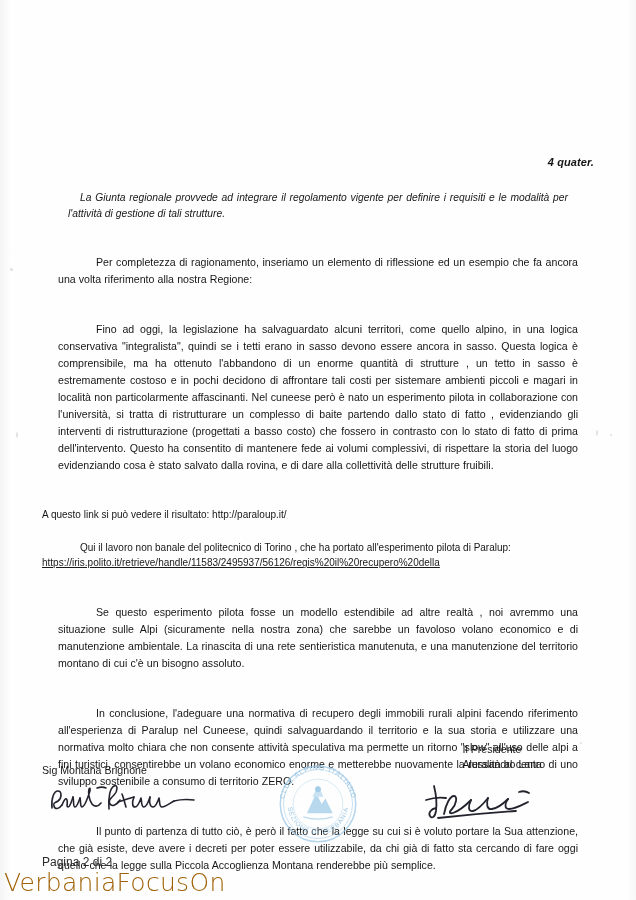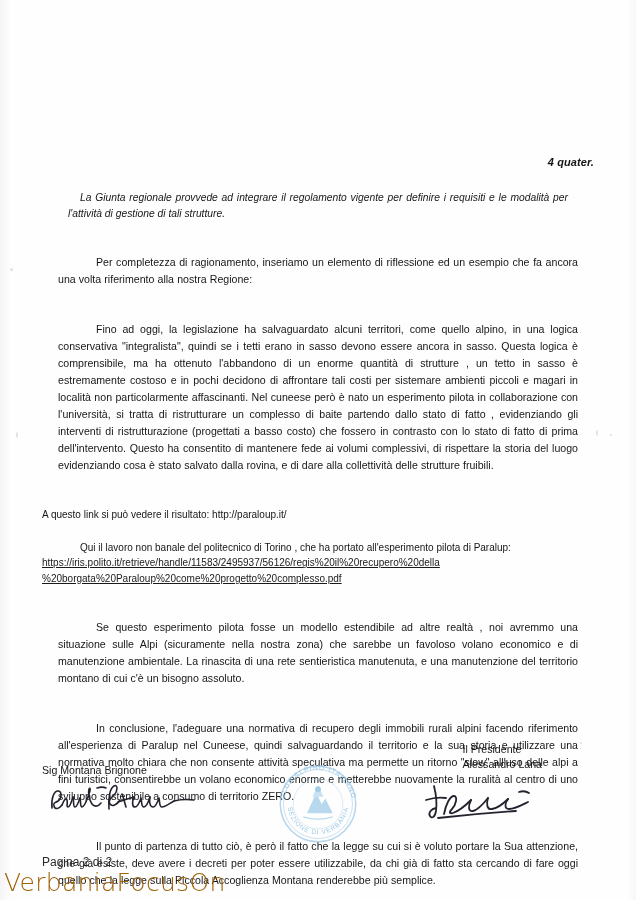--- a/index.html
+++ b/index.html
@@ -203,21 +203,20 @@
     <div class="quote-block"><span class="indent-first"></span><span>La Giunta regionale provvede ad integrare il regolamento vigente per definire i requisiti e le modalità per l'attività di gestione di tali strutture.</span></div>
 
     <p class="para"><span class="ind"></span><span>Per completezza di ragionamento, inseriamo un elemento di riflessione ed un esempio che fa ancora una volta riferimento alla nostra Regione:</span></p>
 
     <p class="para"><span class="ind"></span><span>Fino ad oggi, la legislazione ha salvaguardato alcuni territori, come quello alpino, in una logica conservativa "integralista", quindi se i tetti erano in sasso devono essere ancora in sasso. Questa logica è comprensibile, ma ha ottenuto l'abbandono di un enorme quantità di strutture , un tetto in sasso è estremamente costoso e in pochi decidono di affrontare tali costi per sistemare ambienti piccoli e magari in località non particolarmente affascinanti. Nel cuneese però è nato un esperimento pilota in collaborazione con l'università, si tratta di ristrutturare un complesso di baite partendo dallo stato di fatto , evidenziando gli interventi di ristrutturazione (progettati a basso costo) che fossero in contrasto con lo stato di fatto di prima dell'intervento. Questo ha consentito di mantenere fede ai volumi complessivi, di rispettare la storia del luogo evidenziando cosa è stato salvato dalla rovina, e di dare alla collettività delle strutture fruibili.</span></p>
 
     <p class="link-para"><span>A questo link si può vedere il risultato: http://paraloup.it/</span></p>
 
     <p class="link-para"><span class="ind"></span><span>Qui il lavoro non banale del politecnico di Torino , che ha portato all'esperimento pilota di Paralup:</span>
       <a class="doc-link url-line" href="#">https://iris.polito.it/retrieve/handle/11583/2495937/56126/regis%20il%20recupero%20della</a>
-      <a class="doc-link url-line" href="#">%20borgata%20Paraloup%20come%20progetto%20complesso.pdf</a>
     </p>
 
     <p class="para"><span class="ind"></span><span>Se questo esperimento pilota fosse un modello estendibile ad altre realtà , noi avremmo una situazione sulle Alpi (sicuramente nella nostra zona) che sarebbe un favoloso volano economico e di manutenzione ambientale. La rinascita di una rete sentieristica manutenuta, e una manutenzione del territorio montano di cui c'è un bisogno assoluto.</span></p>
 
     <p class="para"><span class="ind"></span><span>In conclusione, l'adeguare una normativa di recupero degli immobili rurali alpini facendo riferimento all'esperienza di Paralup nel Cuneese, quindi salvaguardando il territorio e la sua storia e utilizzare una normativa molto chiara che non consente attività speculativa ma permette un ritorno "slow" all'uso delle alpi a fini turistici, consentirebbe un volano economico enorme e metterebbe nuovamente la ruralità al centro di uno sviluppo sostenibile a consumo di territorio ZERO.</span></p>
 
     <p class="para"><span class="ind"></span><span>Il punto di partenza di tutto ciò, è però il fatto che la legge su cui si è voluto portare la Sua attenzione, che già esiste, deve avere i decreti per poter essere utilizzabile, da chi già di fatto sta cercando di fare oggi quello che la legge sulla Piccola Accoglienza Montana renderebbe più semplice.</span></p>
 
     <p class="para"><span class="ind"></span><span>Ringraziando per la Vostra attenzione e confidando si possa avere un momento di confronto sulle tematiche ein questione,  si porgono cordiali saluti</span></p>
 

